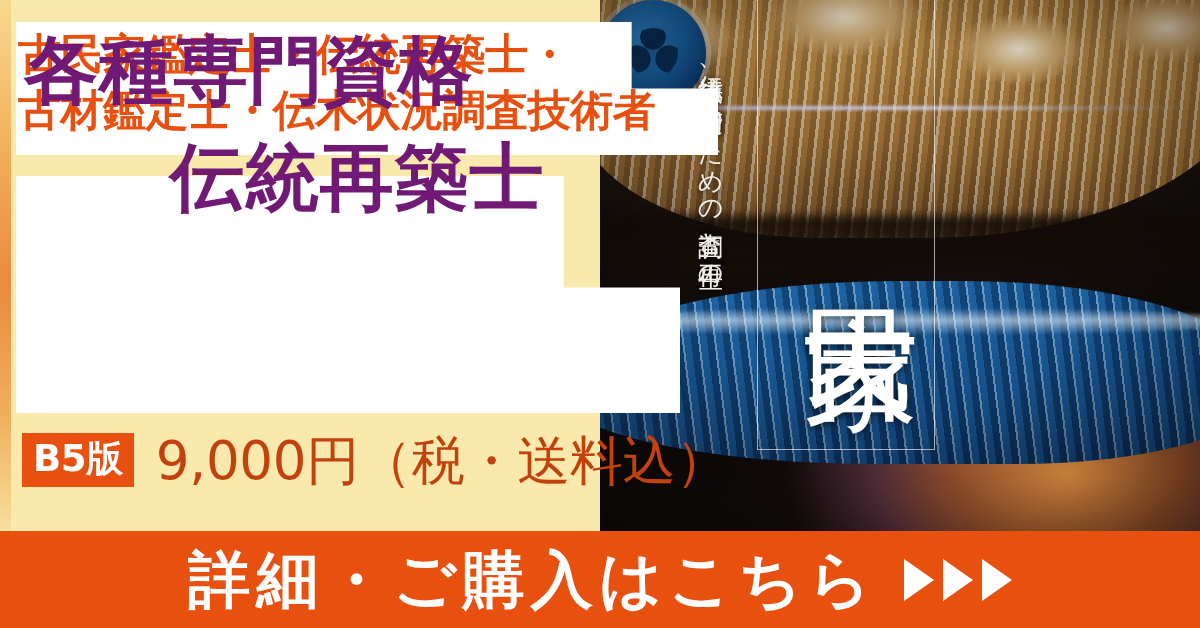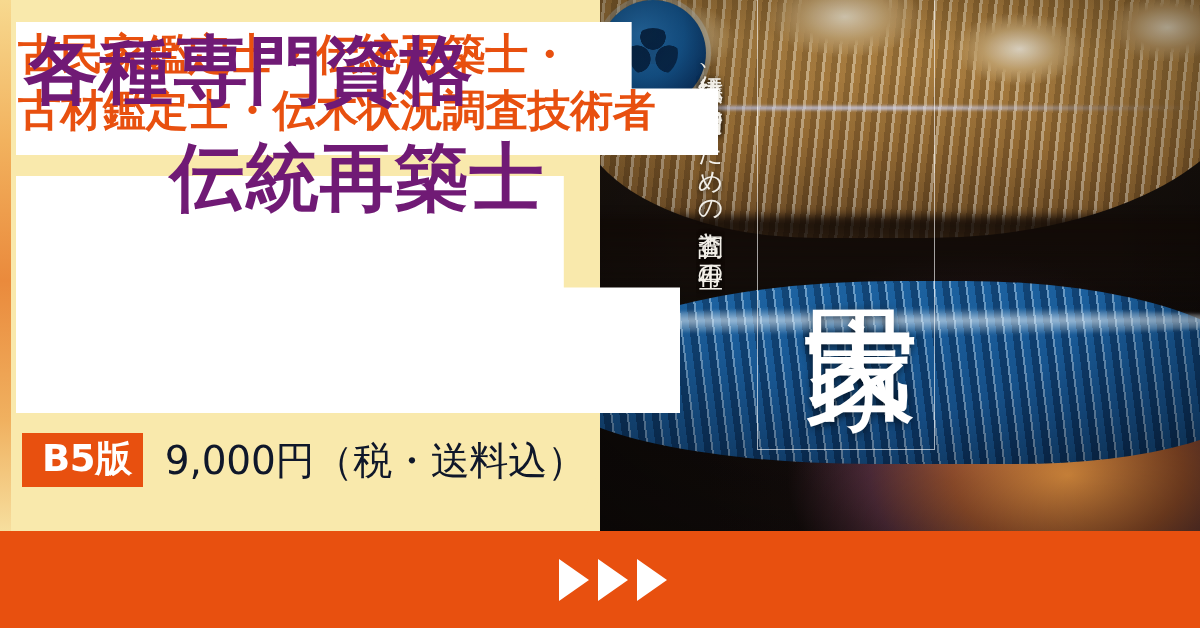--- a/index.html
+++ b/index.html
@@ -194,28 +194,28 @@
   
   #price-row{
     position:absolute;left:22px;top:428px;height:64px;
     display:flex;align-items:center;
   }
   #size-badge{
     display:inline-flex;align-items:center;justify-content:center;
     background:#e8500f;color:#ffffff;
     font-size:37px;font-weight:700;
     letter-spacing:-.01em;
-    padding:4px 11px 7px 20px;
+    padding:4px 11px 7px 11px;
     height:54px;box-sizing:border-box;
     line-height:1;
   }
   #price-text{
     margin-left:22px;
-    color:#0f172a;
-    font-size:39px;
+    color:#c2410c;
+    font-size:53px;
     font-weight:400;
     letter-spacing:-.005em;
     white-space:nowrap;
     line-height:1;
   }
 
   
   #cta-bar{
     position:absolute;left:0;bottom:0;width:1200px;height:97px;
     background:#e8500f;
@@ -271,20 +271,21 @@
   <div id="panel-main"></div>
   <div id="main-line-1" class="main-line">各種専門資格</div>
   <div id="main-line-2" class="main-line">伝統再築士</div>
 
   <div id="price-row">
     <span id="size-badge">B5版</span>
     <span id="price-text">9,000円（税・送料込）</span>
   </div>
 
   <div id="cta-bar">
+    <span id="cta-text">詳細・ご購入はこちら</span>
     <span id="cta-arrows">
       <span class="arrow"></span>
       <span class="arrow"></span>
       <span class="arrow"></span>
     </span>
   </div>
 
 </div>
 
 </body></html>

